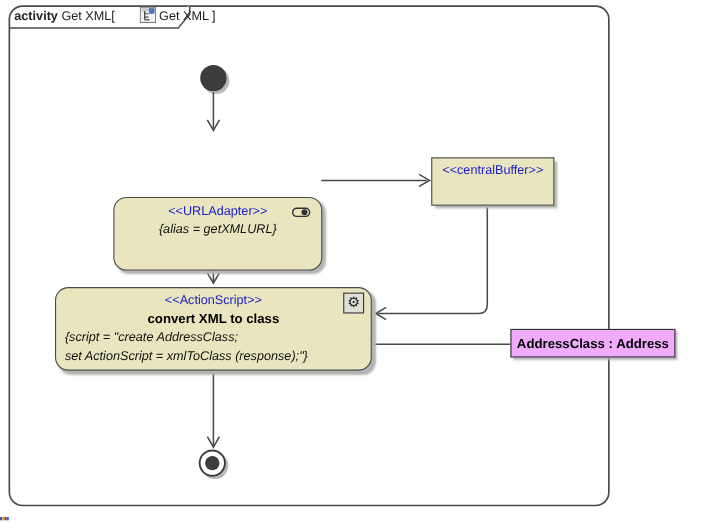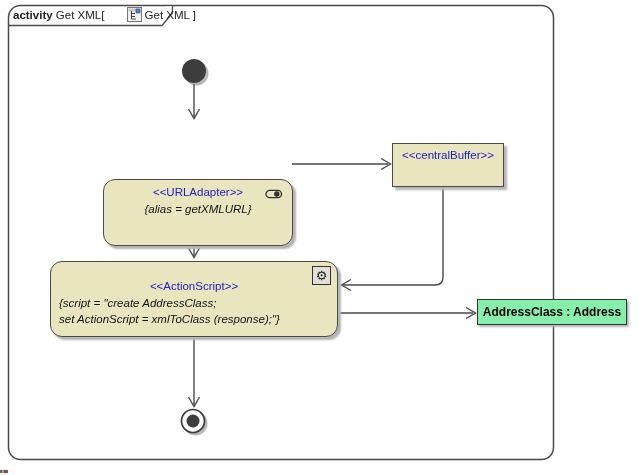--- a/index.html
+++ b/index.html
@@ -21,24 +21,24 @@
     border:1.5px solid #4a4a4a;box-shadow:3px 3px 2px #b4b4b4;
     text-align:center;font-size:11.5px;line-height:1.45;
   }
   .rounded{border-radius:12px;}
   .stereotype{color:#2121c8;font-size:11.5px;}
   .node-name{font-weight:bold;font-size:12px;color:#000;}
   .props{font-size:11.5px;color:#111;font-style:italic;}
   .props-left{text-align:left;padding-left:8px;}
   .node1{left:103px;top:131px;width:190px;height:67px;padding-top:4px;margin-top:48px;}
   .buffer{left:392px;top:143px;width:112px;height:44px;padding-top:3px;}
-  .node2{left:50px;top:261px;width:288px;height:76px;padding-top:16px;}
+  .node2{left:50px;top:261px;width:288px;height:76px;padding-top:3px;}
   .param{
-    position:absolute;left:477px;top:299px;width:150px;height:26px;box-sizing:border-box;
-    background:#86efac;border:1.5px solid #333;box-shadow:2px 2px 2px #b4b4b4;
+    position:absolute;left:464px;top:299px;width:150px;height:26px;box-sizing:border-box;
+    background:#f0abfc;border:1.5px solid #333;box-shadow:2px 2px 2px #b4b4b4;
     display:flex;align-items:center;justify-content:center;
     font-weight:bold;font-size:12px;color:#000;
   }
   .pill-icon{position:absolute;top:7px;right:9px;}
   .gear-box{
     position:absolute;top:4px;right:6px;width:19px;height:19px;box-sizing:border-box;
     border:1.6px solid #333;background:#e0e0d6;display:flex;align-items:center;justify-content:center;
   }
   .gear-glyph{font-family:"DejaVu Sans",sans-serif;font-size:13px;color:#222;line-height:1;}
   .artifact{position:absolute;left:0;top:470px;display:flex;}
@@ -116,20 +116,21 @@
       </svg>
     </span>
   </div>
 
   <div class="node buffer">
     <div class="stereotype">&lt;&lt;centralBuffer&gt;&gt;</div>
   </div>
 
   <div class="node rounded node2">
     <div class="stereotype">&lt;&lt;ActionScript&gt;&gt;</div>
+    <div class="node-name">convert XML to class</div>
     <div class="props props-left">{script = "create AddressClass;</div>
     <div class="props props-left">set ActionScript = xmlToClass (response);"}</div>
     <span class="gear-box">
       <span class="gear-glyph">⚙</span>
     </span>
   </div>
 
   <div class="param">
     <span>AddressClass : Address</span>
   </div>

